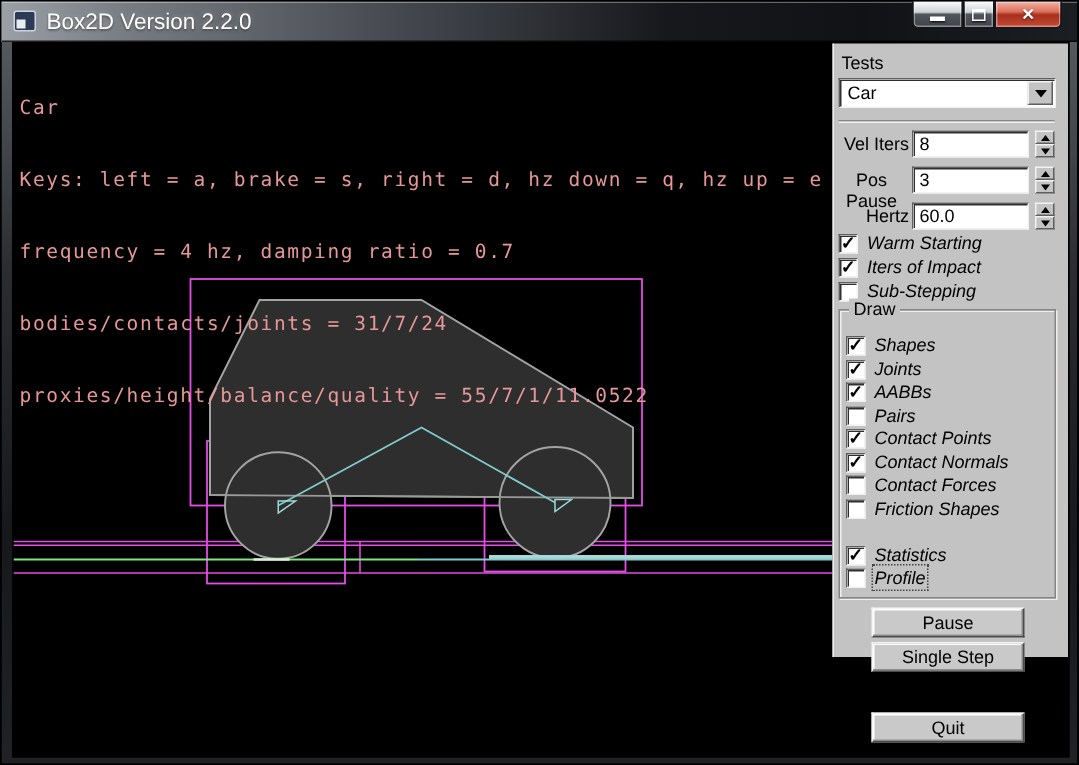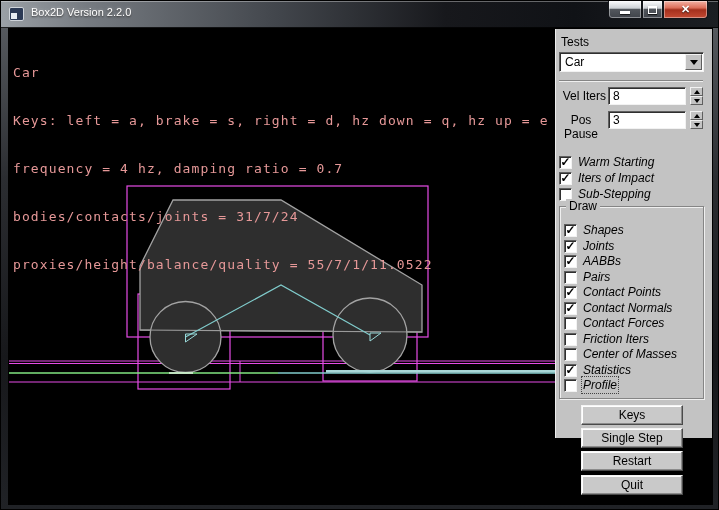--- a/index.html
+++ b/index.html
@@ -10,21 +10,21 @@
     background:linear-gradient(180deg,#5d6166 0%,#2b2d31 35%,#17181b 70%,#202226 100%);
     border:1px solid #000; }
 
   
   .titlebar { position:absolute; left:0; top:0; width:100%; height:27px;
     background:linear-gradient(90deg,#9aa0a6 0%,#767b81 12%,#43474d 38%,#17181c 62%,#101216 80%,#1b1e22 100%);
     box-shadow:inset 0 1px 0 rgba(255,255,255,.35), inset 0 -1px 0 rgba(0,0,0,.8); }
   .app-icon { position:absolute; left:8px; top:6px; width:15px; height:14px;
     background:#2c3a55; border:1px solid #cfd4da; border-radius:2px; }
   .app-icon::after { content:""; position:absolute; left:1px; bottom:1px; width:6px; height:6px; background:#e8edf2; }
-  .title-text { position:absolute; left:30px; top:5px; font-size:11px; color:#fff;
+  .title-text { position:absolute; left:30px; top:5px; font-size:15px; color:#fff;
     text-shadow:0 0 3px rgba(255,255,255,.45), 0 1px 2px rgba(0,0,0,.9); }
   .winbtns { position:absolute; right:10px; top:0; display:flex; }
   .tb-btn { height:18px; border:1px solid #14161a; border-top:none; position:relative;
     display:flex; align-items:center; justify-content:center;
     background:linear-gradient(#fbfcfd 0%,#cdd1d5 42%,#53575d 50%,#3f434a 100%);
     box-shadow:inset 0 0 0 1px rgba(255,255,255,.4); }
   .tb-min { width:34px; border-radius:0 0 0 4px; }
   .tb-max { width:21px; }
   .tb-close { width:45px; border-radius:0 0 4px 0;
     background:linear-gradient(#f3b2a5 0%,#dd6f5a 40%,#a5301d 52%,#c44a33 100%); }
@@ -175,20 +175,32 @@
         <input class="num-box" value="3" style="">
         <span class="spinner">
           <span class="spin">
               <span class="tri-up"></span>
             </span>
           <span class="spin">
               <span class="tri-dn"></span>
             </span>
         </span>
       </div>
+      <div class="num-row" style="top:106px;">
+        <span class="num-label">Hertz</span>
+        <input class="num-box" value="60.0" style="">
+        <span class="spinner">
+          <span class="spin">
+              <span class="tri-up"></span>
+            </span>
+          <span class="spin">
+              <span class="tri-dn"></span>
+            </span>
+        </span>
+      </div>
 
       <div class="cb-row" style="left:3px; top:126px;">
         <span class="cb-box">✓</span>
         <span class="cb-label">Warm Starting</span>
       </div>
       <div class="cb-row" style="left:3px; top:142px;">
         <span class="cb-box">✓</span>
         <span class="cb-label">Iters of Impact</span>
       </div>
       <div class="cb-row" style="left:3px; top:158px;">
@@ -222,35 +234,30 @@
       <div class="cb-row" style="left:8px; top:272px;">
         <span class="cb-box">✓</span>
         <span class="cb-label">Contact Normals</span>
       </div>
       <div class="cb-row" style="left:8px; top:287px;">
         <span class="cb-box"></span>
         <span class="cb-label">Contact Forces</span>
       </div>
       <div class="cb-row" style="left:8px; top:303px;">
         <span class="cb-box"></span>
-        <span class="cb-label">Friction Iters</span>
-      </div>
-      <div class="cb-row" style="left:8px; top:318px;">
-        <span class="cb-box"></span>
-        <span class="cb-label">Center of Masses</span>
+        <span class="cb-label">Friction Shapes</span>
       </div>
       <div class="cb-row" style="left:8px; top:334px;">
         <span class="cb-box">✓</span>
         <span class="cb-label">Statistics</span>
       </div>
       <div class="cb-row" style="left:8px; top:349px;">
         <span class="cb-box"></span>
         <span class="cb-label focus-dotted">Profile</span>
       </div>
 
-      <div class="btn" style="top:376px;">Keys</div>
+      <div class="btn" style="top:376px;">Pause</div>
       <div class="btn" style="top:399px;">Single Step</div>
-      <div class="btn" style="top:422px;">Restart</div>
       <div class="btn" style="top:446px;">Quit</div>
 
     </div>
   </div>
 </div>
 
 </body></html>

